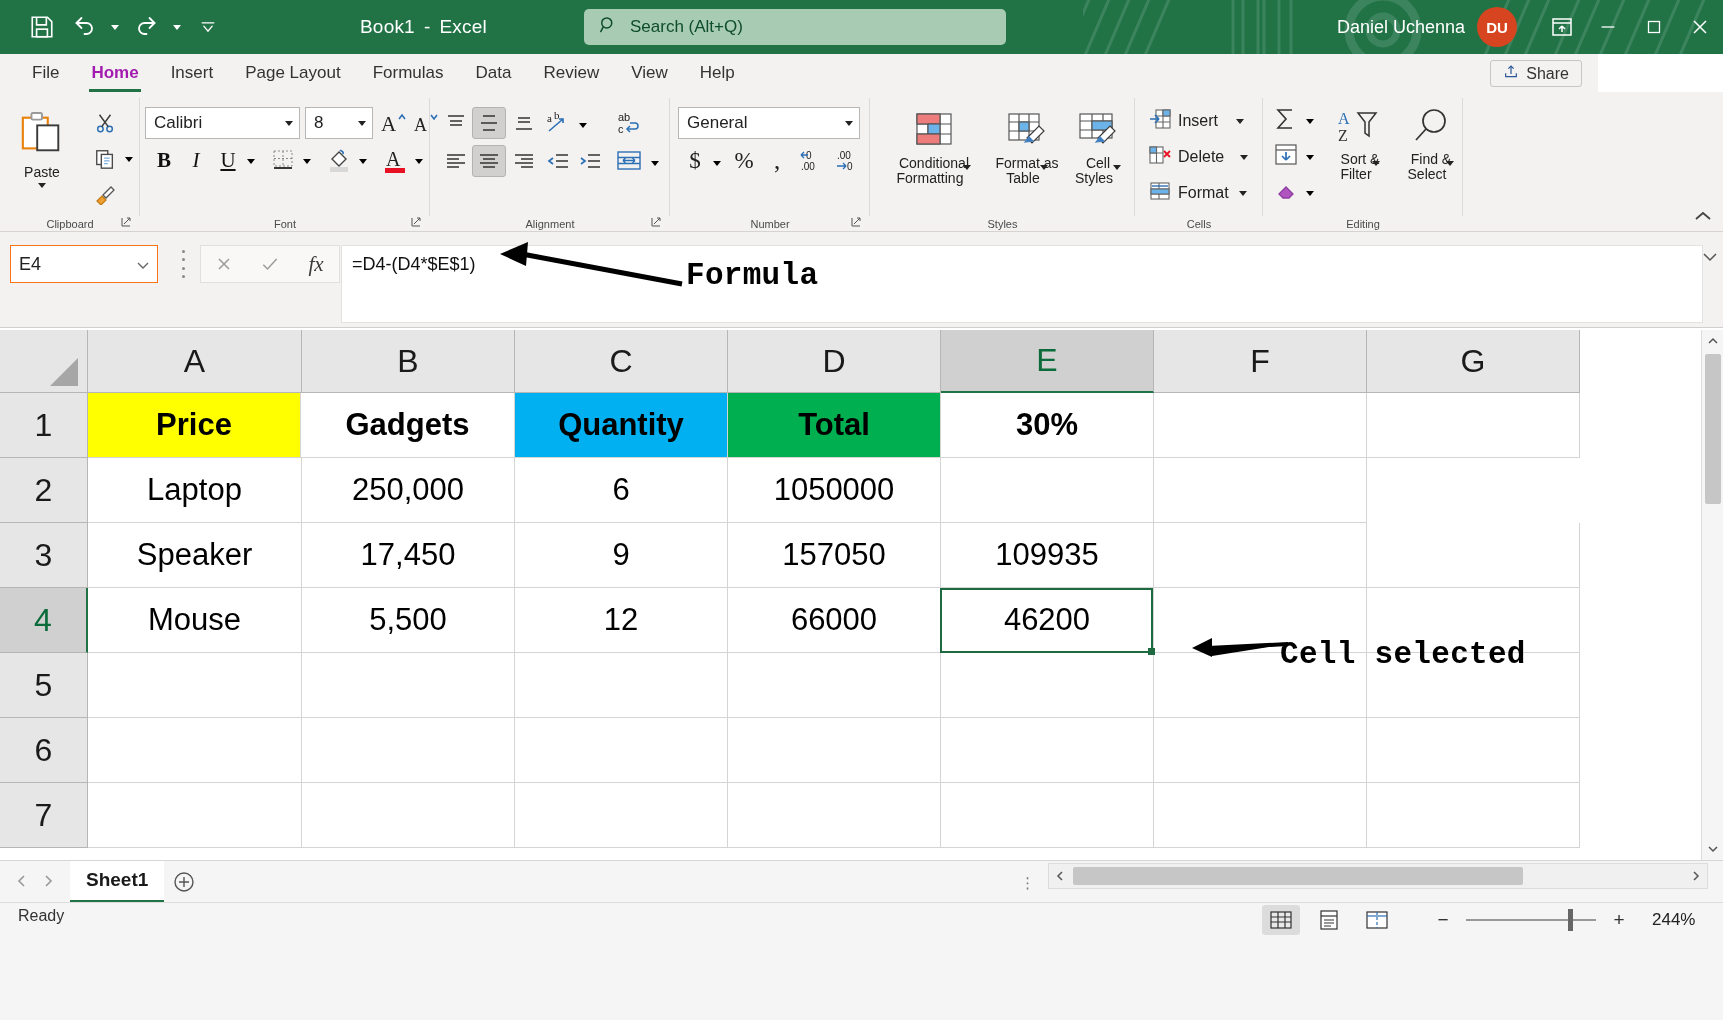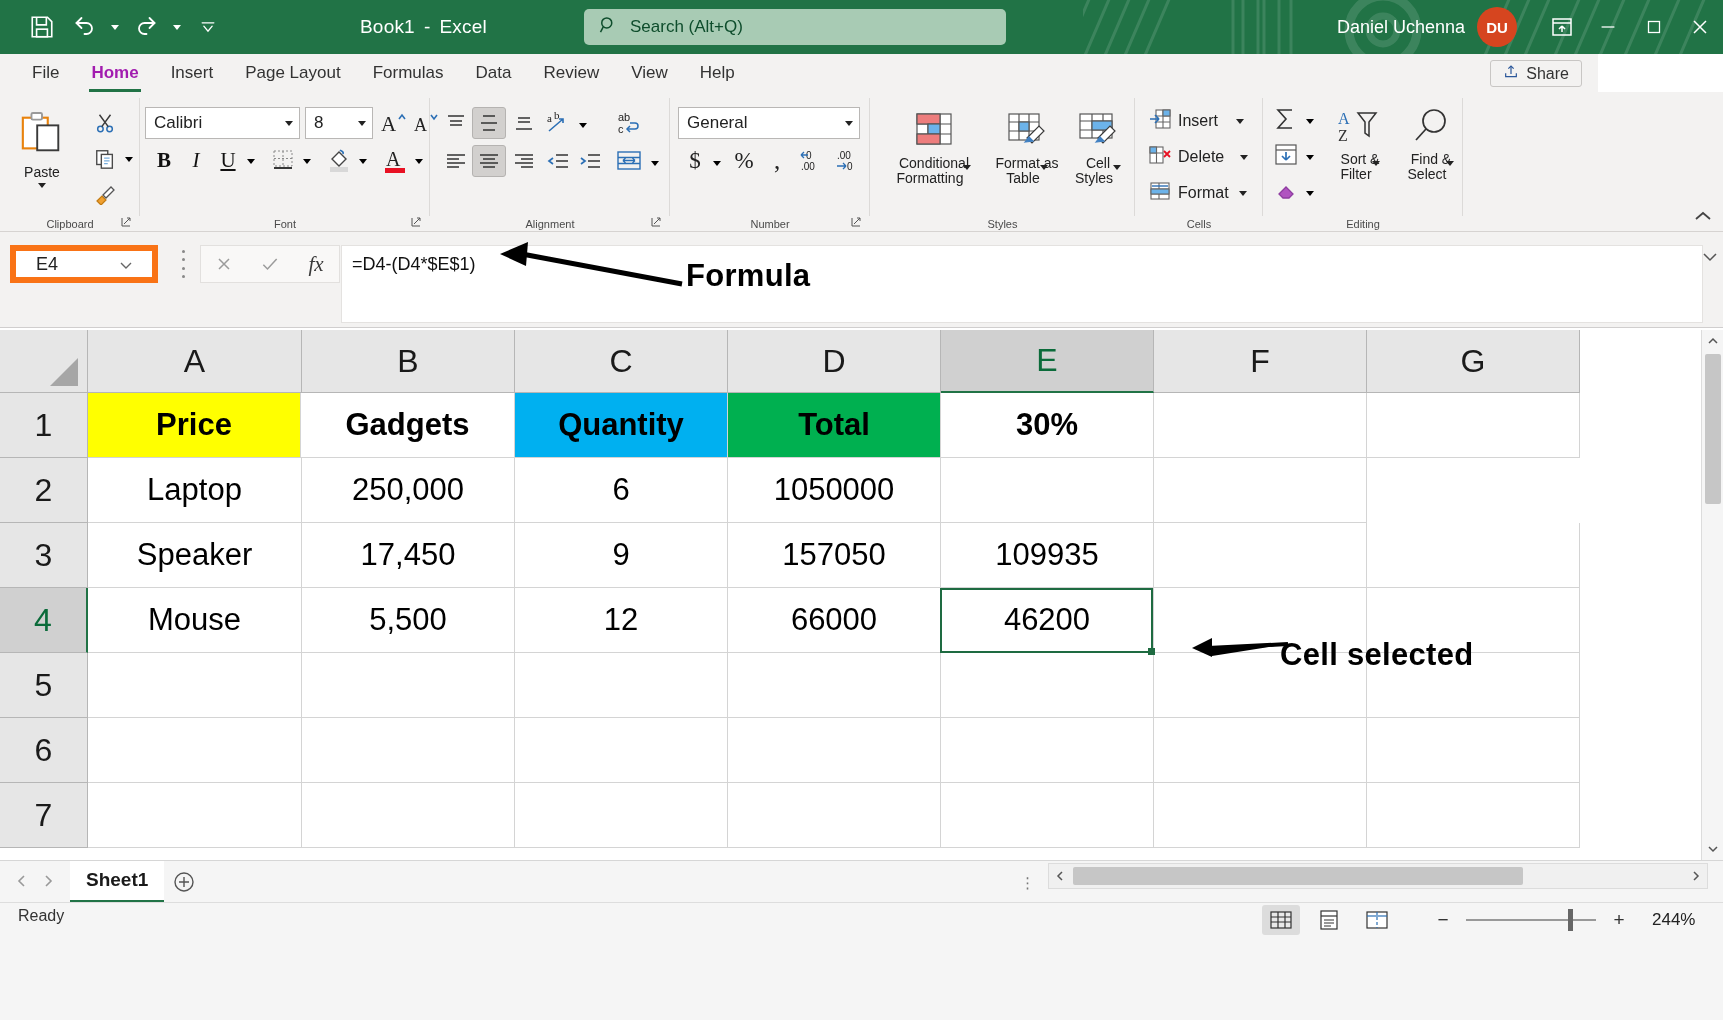--- a/index.html
+++ b/index.html
@@ -122,22 +122,22 @@
     position:absolute; right:10px; bottom:4px; color:#444; cursor:pointer; font-size:15px;
   }
 
   
   .fbar{
     position:absolute; left:0; top:232px; width:1723px; height:96px;
     background:#f3f2f1; border-bottom:1px solid #d0cece;
   }
   .namebox{
     position:absolute; left:10px; top:13px; width:148px; height:38px;
-    background:#fff; border:6px solid #f97316;
-    display:flex; align-items:center; padding:0 20px; font-size:18px; color:#222; cursor:text;
+    background:#fff; border:1px solid #f97316;
+    display:flex; align-items:center; padding:0 8px; font-size:18px; color:#222; cursor:text;
   }
   .namebox .nb-caret{ margin-left:auto; }
   .vdots{
     position:absolute; left:178px; top:18px; width:10px; height:28px;
     display:flex; flex-direction:column; justify-content:space-between; align-items:center;
   }
   .vdots i{ width:3px;height:3px;background:#888;border-radius:50%; display:block;}
   .fx-group{
     position:absolute; left:200px; top:13px; width:140px; height:38px;
     background:#f9f8f7; border:1px solid #e2e0de; display:flex; align-items:center;
@@ -194,21 +194,21 @@
     position:absolute; border:2px solid #1e6b41; pointer-events:none; z-index:5;
   }
   .selcell:after{
     content:""; position:absolute; right:-4px; bottom:-4px; width:7px;height:7px;
     background:#1e6b41;
   }
 
   
   .anno-text{
     position:absolute; font-size:31px; font-weight:bold; color:#000;
-    font-family:Liberation Sans, sans-serif; letter-spacing:.3px;
+    font-family:Liberation Mono, monospace; letter-spacing:.3px;
   }
   .anno-svg{ position:absolute; pointer-events:none; }
 
   
   .vscroll{
     position:absolute; right:0; top:330px; width:22px; height:530px;
     background:#f5f5f5; border-left:1px solid #dcdcdc;
   }
   .vs-arrow{ width:22px;height:22px;display:flex;align-items:center;justify-content:center;color:#555;cursor:pointer;font-size:11px;}
   .vs-thumb{ position:absolute; left:3px; top:24px; width:16px; height:150px; background:#c6c6c6; border-radius:2px; cursor:pointer;}

